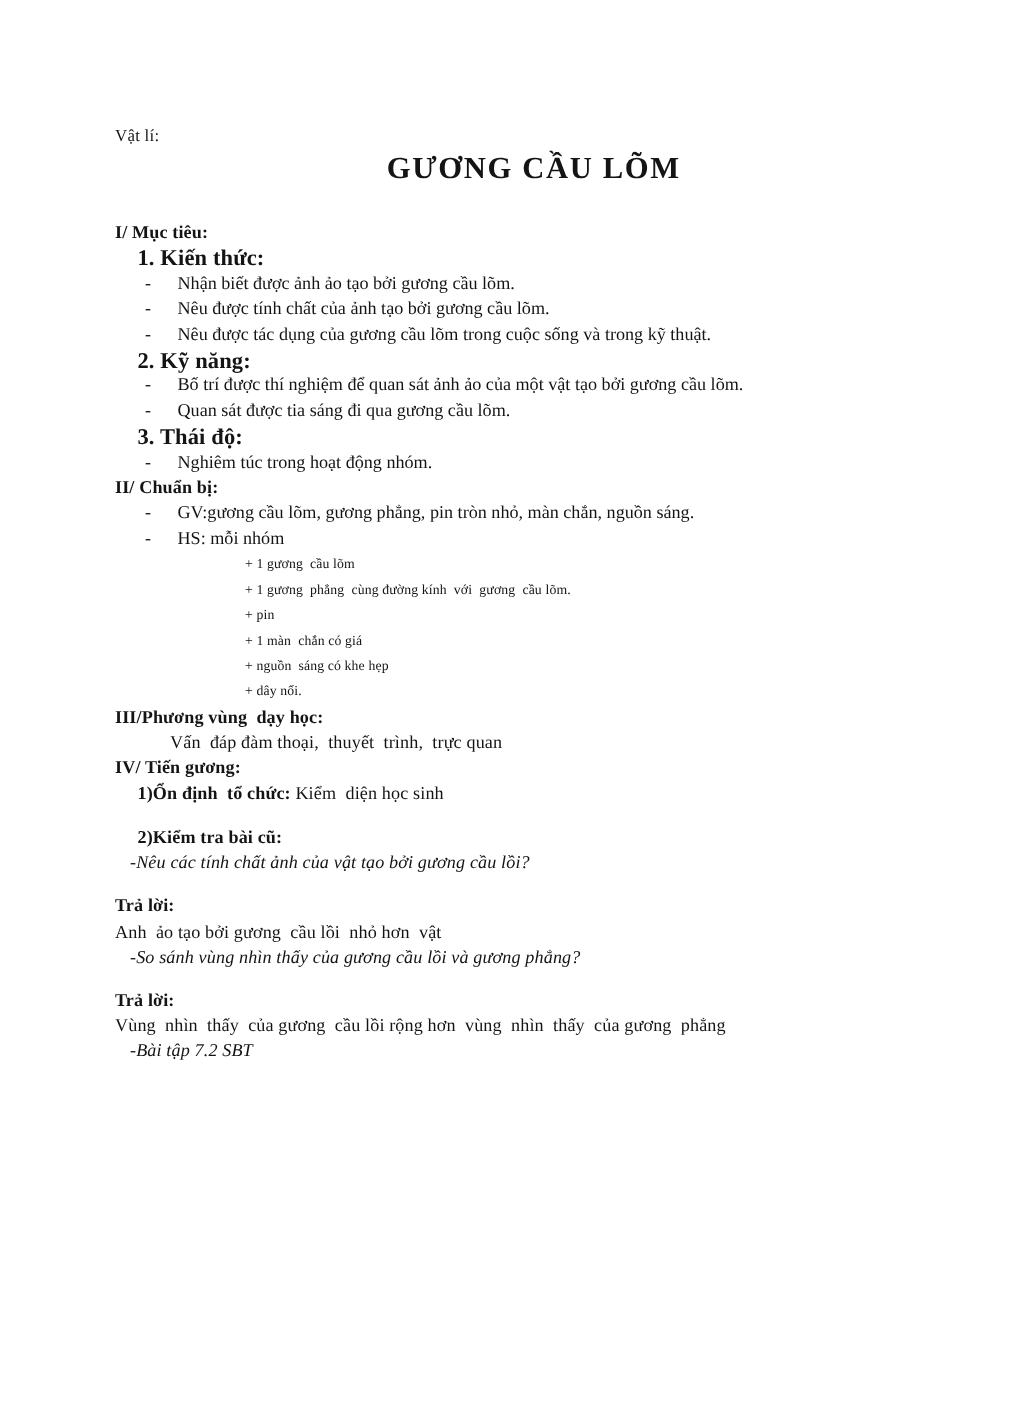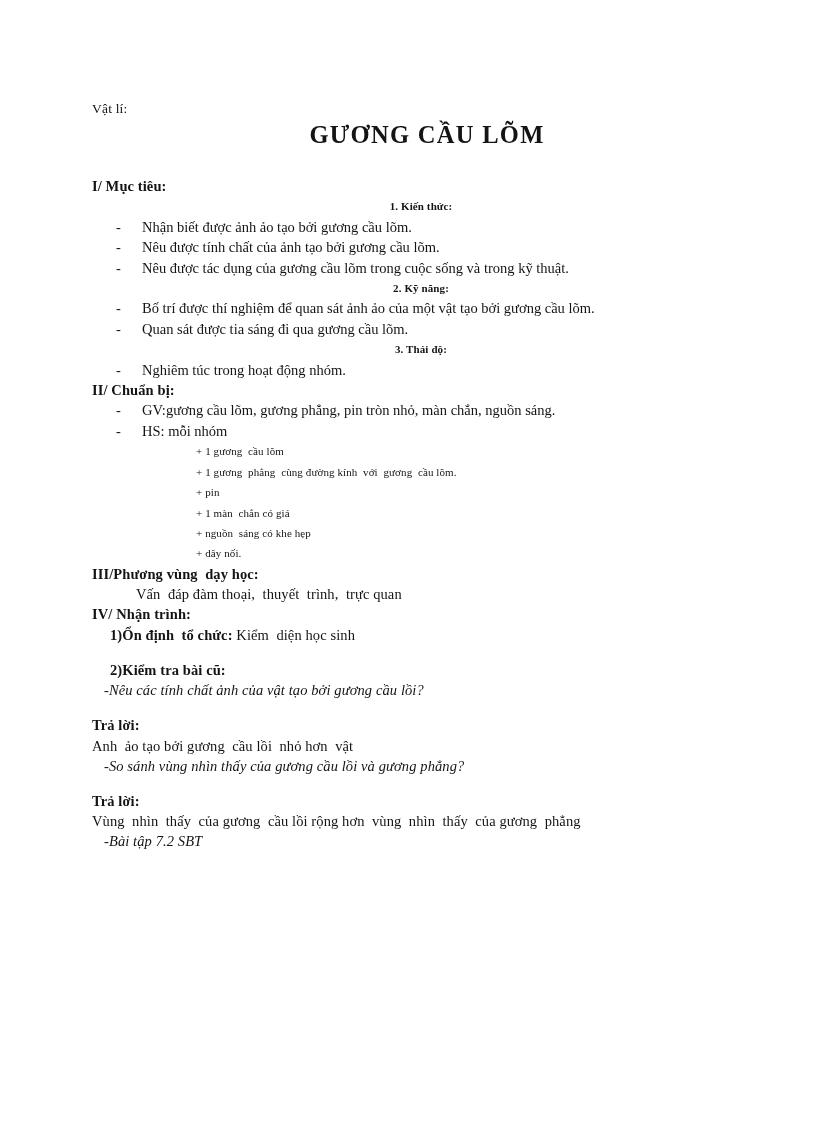--- a/index.html
+++ b/index.html
@@ -59,24 +59,23 @@
   
   .sec {
     font-weight: bold;
     font-size: 14.5px;
     line-height: 20.4px;
   }
 
   
   .sub {
     font-weight: bold;
-    font-size: 11px;
+    font-size: 18px;
     line-height: 20.4px;
     padding-left: 18px;
-    text-align: center;
   }
 
   
   .bullet {
     display: flex;
     font-size: 14.5px;
     line-height: 20.4px;
     padding-left: 24px;
   }
   .bullet > .dash {
@@ -180,21 +179,21 @@
     <div class="line plus">+ 1 gương  cầu lõm</div>
     <div class="line plus">+ 1 gương  phẳng  cùng đường kính  với  gương  cầu lõm.</div>
     <div class="line plus">+ pin</div>
     <div class="line plus">+ 1 màn  chắn có giá</div>
     <div class="line plus">+ nguồn  sáng có khe hẹp</div>
     <div class="line plus">+ dây nối.</div>
 
     <div class="line sec">III/Phương vùng  dạy học:</div>
     <div class="line ind2">Vấn  đáp đàm thoại,  thuyết  trình,  trực quan</div>
 
-    <div class="line sec">IV/ Nhận trình:</div>
+    <div class="line sec">IV/ Tiến gương:</div>
 
     <div class="line ind1"><span class="b">1)Ổn định  tổ chức:</span><span> Kiểm  diện học sinh</span></div>
 
     <div class="line ind1 b">2)Kiểm tra bài cũ:</div>
 
     <div class="line ind-q i">-Nêu các tính chất ảnh của vật tạo bởi gương cầu lồi?</div>
     <div class="line flush b">Trả lời:</div>
     <div class="line flush">Anh  ảo tạo bởi gương  cầu lồi  nhỏ hơn  vật</div>
 
     <div class="line ind-q i">-So sánh vùng nhìn thấy của gương cầu lồi và gương phẳng?</div>

